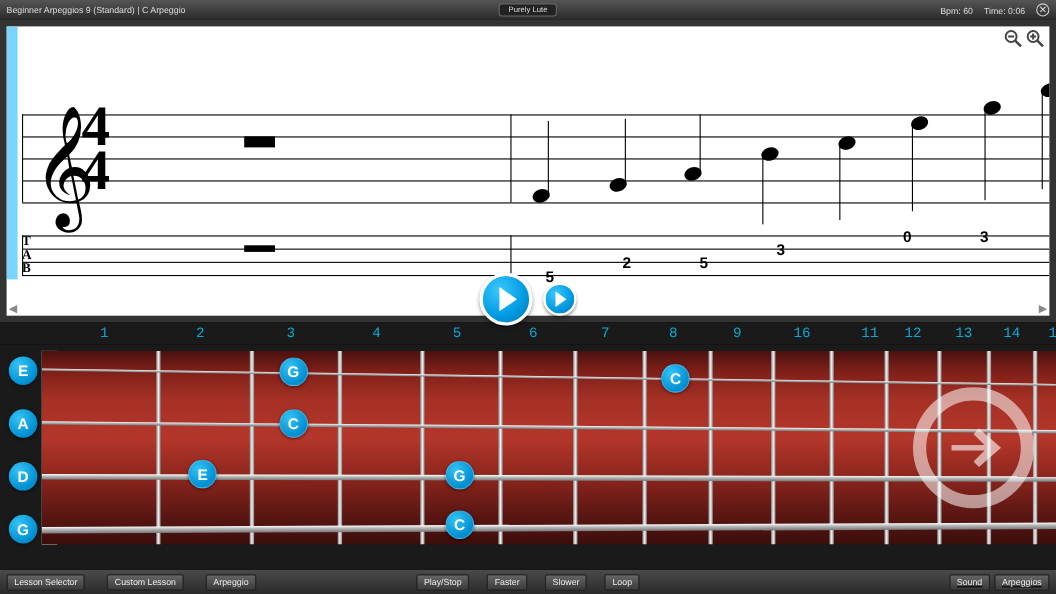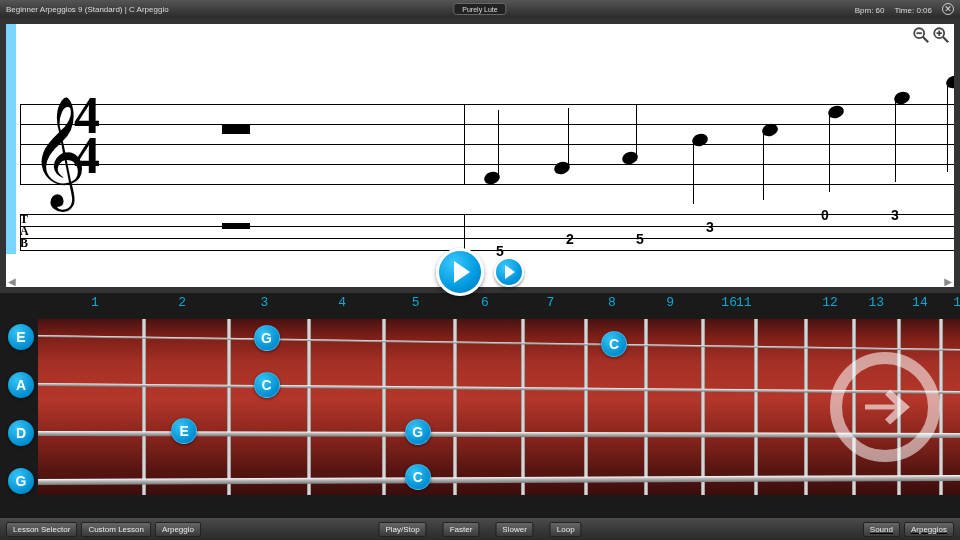--- a/index.html
+++ b/index.html
@@ -172,21 +172,21 @@
     <div class="fretnum" style="left: 90.9005px;">1</div>
     <div class="fretnum" style="left: 178.182px;">2</div>
     <div class="fretnum" style="left: 260.564px;">3</div>
     <div class="fretnum" style="left: 338.322px;">4</div>
     <div class="fretnum" style="left: 411.717px;">5</div>
     <div class="fretnum" style="left: 480.992px;">6</div>
     <div class="fretnum" style="left: 546.379px;">7</div>
     <div class="fretnum" style="left: 608.096px;">8</div>
     <div class="fretnum" style="left: 666.349px;">9</div>
     <div class="fretnum" style="left: 721.332px;">16</div>
-    <div class="fretnum" style="left: 736px;">11</div>
+    <div class="fretnum" style="left: 783px;">11</div>
     <div class="fretnum" style="left: 822.215px;">12</div>
     <div class="fretnum" style="left: 868.45px;">13</div>
     <div class="fretnum" style="left: 912.091px;">14</div>
     <div class="fretnum" style="left: 953.282px;">15</div>
   </div>
 
 <div class="fretboard">
   <div class="nut"></div>
   <div class="neck">
     <div class="neck-bg"></div>
@@ -228,21 +228,21 @@
   </div>
   <div id="openlabels">
       <div class="openlabel" style="top: 11px;">E</div>
       <div class="openlabel" style="top: 59px;">A</div>
       <div class="openlabel" style="top: 107px;">D</div>
       <div class="openlabel" style="top: 155px;">G</div>
     </div>
 </div>
 
 <div class="bottombar">
-  <div id="bb-left" style="display:flex;gap:4px">
+  <div id="bb-left" style="display:flex;gap:20px">
       <button class="bbtn">Lesson Selector</button>
       <button class="bbtn">Custom Lesson</button>
       <button class="bbtn">Arpeggio</button>
     </div>
   <div class="center" id="bb-center">
       <button class="bbtn">Play/Stop</button>
       <button class="bbtn">Faster</button>
       <button class="bbtn">Slower</button>
       <button class="bbtn">Loop</button>
     </div>

